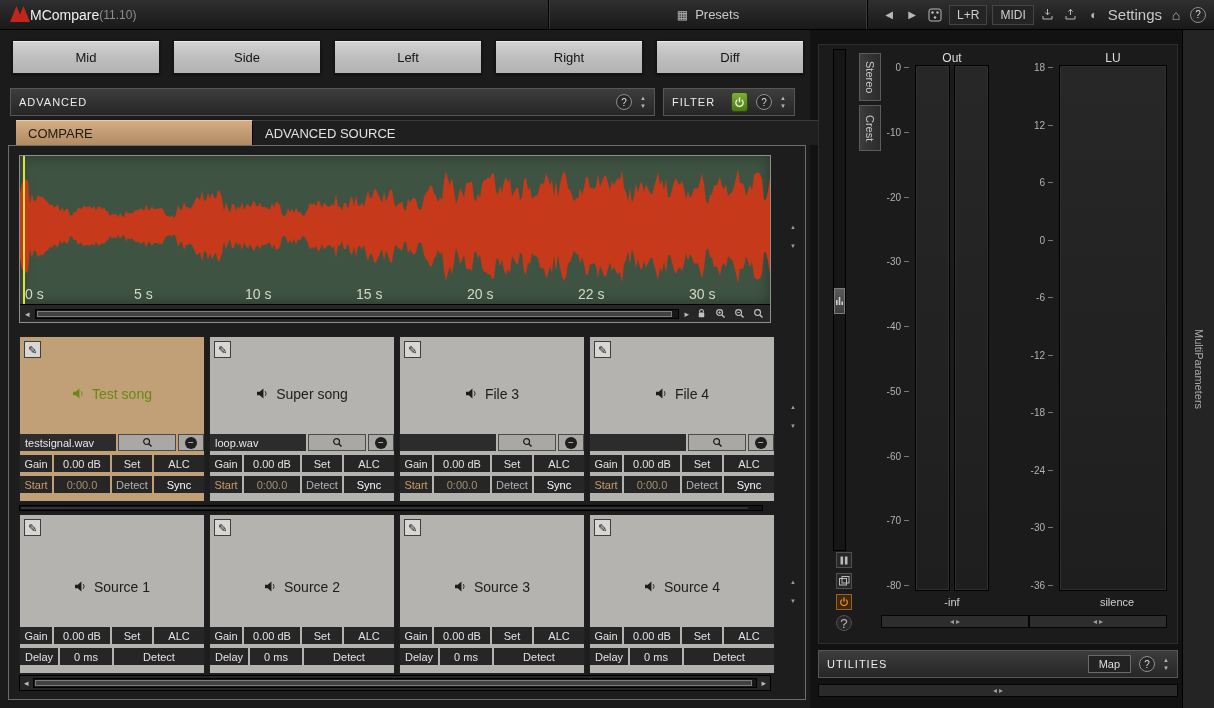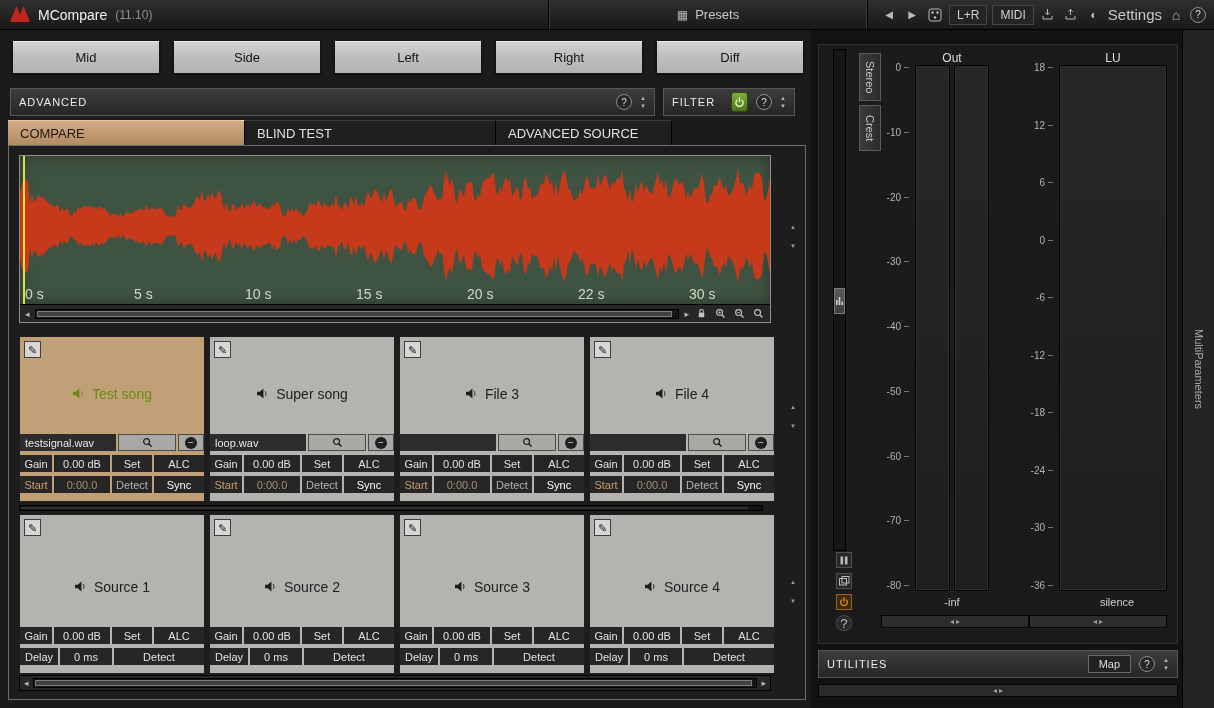--- a/index.html
+++ b/index.html
@@ -2,21 +2,21 @@
 <html><head>
 <meta charset="utf-8">
 <style>
   *{margin:0;padding:0;box-sizing:border-box;font-family:"Liberation Sans",sans-serif}
   html,body{width:1214px;height:708px;background:#0e0e0e;overflow:hidden}
   #app{position:relative;width:1214px;height:708px;background:#121212;color:#ddd}
   button{cursor:pointer}
 
   
   #titlebar{position:absolute;left:0;top:0;width:1214px;height:30px;background:linear-gradient(#2f2f2f,#191919);border-bottom:1px solid #000;display:flex;align-items:stretch;font-size:13px;color:#c8c8c8}
-  .tb-left{display:flex;align-items:center;gap:8px;padding-left:10px;width:548px}
+  .tb-left{display:flex;align-items:center;gap:0;padding-left:10px;width:548px}
   .appname{color:#f1f1f1;font-size:14px}
   .appver{color:#8d8d8d;font-size:12px}
   .tb-mid{width:320px;display:flex;align-items:center;justify-content:center;gap:7px;border-left:1px solid #050505;border-right:1px solid #050505;box-shadow:inset 1px 0 0 #3a3a3a,inset -1px 0 0 #3a3a3a;cursor:pointer}
   .gridglyph{font-size:12px;color:#b5b5b5}
   .tb-right{flex:1;display:flex;align-items:center;justify-content:flex-end;gap:5px;padding-right:8px}
   .tbtn{background:none;border:none;color:#b8b8b8;font-size:10px;height:22px;min-width:18px;display:flex;align-items:center;justify-content:center}
   .tbtn.txt{font-size:15px;color:#c8c8c8}
   .tbox{height:20px;padding:0 7px;background:#242424;border:1px solid #454545;color:#cfcfcf;font-size:12px;display:flex;align-items:center}
   .qcircle{width:16px;height:16px;min-width:16px;border:1px solid #8d8d8d;border-radius:50%;display:flex;align-items:center;justify-content:center;font-size:10px;color:#ddd;background:#262626;padding:0}
 
@@ -27,21 +27,21 @@
   #channelrow{position:absolute;left:12px;top:40px;width:792px;height:34px;display:flex;justify-content:space-between}
   .chbtn{width:148px;height:34px;background:linear-gradient(#d4d4d4,#c0c0c0 45%,#b2b2b2);border:1px solid #141414;box-shadow:inset 0 1px 0 #ececec,0 1px 2px rgba(0,0,0,.55);color:#141414;font-size:13px}
 
   
   .bar{position:absolute;height:28px;background:linear-gradient(#3d3d3d,#262626);border:1px solid #575757;display:flex;align-items:center;color:#ececec;font-size:11px;letter-spacing:1px;padding:0 8px;gap:8px}
   .bar .spacer{margin-left:auto}
   .chevstack{display:flex;flex-direction:column;gap:1px;align-items:center;color:#b5b5b5;font-size:6px;background:none;border:none;line-height:7px}
   .powerbtn{width:20px;height:20px;border-radius:3px;background:linear-gradient(#7fae39,#4d741a);border:1px solid #2e490c;color:#eaffd2;display:flex;align-items:center;justify-content:center;padding:0}
 
   
-  #tabbar{position:absolute;left:8px;top:120px;width:664px;height:25px;display:flex;background:#151515}
+  #tabbar{position:absolute;left:16px;top:120px;width:932px;height:25px;display:flex;background:#151515}
   .tab{height:25px;display:flex;align-items:center;padding:0 12px;font-size:13px;color:#e2e2e2;background:#1f1f1f;border-right:1px solid #000;border-top:1px solid #3a3a3a}
   .tab.active{background:linear-gradient(#d3ac85,#b18b62);color:#221910;border-top:1px solid #e6cba6}
   .tab.grow{flex:1}
 
   
   #mainbox{position:absolute;left:8px;top:145px;width:798px;height:555px;background:#1d1d1d;border:1px solid #6d6d6d}
 
   
   #wavepanel{position:absolute;left:10px;top:9px;width:752px;height:168px;border:1px solid #8f8f8f;background:#101010}
   #wavearea{position:relative;width:750px;height:148px;background:#3f5342;overflow:hidden;box-shadow:inset 0 0 14px rgba(0,0,0,.35)}
@@ -198,21 +198,20 @@
       </button>
     <button class="qcircle">?</button>
     <button class="chevstack">
         <span>▲</span>
         <span>▼</span>
       </button>
   </div>
 
   <div id="tabbar">
     <div class="tab active" style="width:237px">COMPARE</div>
-    <div class="tab" style="width:251px">BLIND TEST</div>
     <div class="tab grow">ADVANCED SOURCE</div>
   </div>
 
   <div id="mainbox">
 
     <div id="wavepanel">
       <div id="wavearea">
         <svg id="wavesvg" width="750" height="132" viewBox="0 0 750 132" preserveAspectRatio="none">
             <path id="wavepath" fill="#c6391a" d="M0.0,33.9L2.0,22.4L4.0,22.5L6.0,18.7L8.0,21.2L10.0,44.0L12.0,33.7L14.0,42.1L16.0,40.3L18.0,35.0L20.0,37.3L22.0,36.3L24.0,38.5L26.0,41.1L28.0,42.0L30.0,45.3L32.0,44.3L34.0,47.5L36.0,45.9L38.0,44.7L40.0,51.8L42.0,47.4L44.0,51.4L46.0,49.0L48.0,48.7L50.0,55.3L52.0,55.6L54.0,51.8L56.0,52.2L58.0,47.1L60.0,49.3L62.0,48.1L64.0,45.5L66.0,47.2L68.0,46.7L70.0,46.1L72.0,48.8L74.0,45.6L76.0,50.2L78.0,46.2L80.0,46.9L82.0,49.3L84.0,47.5L86.0,50.7L88.0,52.0L90.0,56.1L92.0,53.7L94.0,54.7L96.0,53.3L98.0,57.3L100.0,53.3L102.0,55.4L104.0,57.2L106.0,50.6L108.0,53.8L110.0,52.5L112.0,53.6L114.0,51.5L116.0,50.1L118.0,50.6L120.0,48.7L122.0,48.6L124.0,50.9L126.0,44.6L128.0,50.0L130.0,49.4L132.0,46.4L134.0,49.1L136.0,48.9L138.0,48.6L140.0,48.5L142.0,47.7L144.0,51.7L146.0,55.4L148.0,55.9L150.0,56.7L152.0,55.2L154.0,58.1L156.0,54.4L158.0,44.7L160.0,49.8L162.0,49.4L164.0,42.1L166.0,46.9L168.0,47.1L170.0,49.0L172.0,46.4L174.0,43.0L176.0,37.7L178.0,37.2L180.0,40.2L182.0,30.0L184.0,40.4L186.0,40.4L188.0,32.7L190.0,38.5L192.0,32.6L194.0,37.1L196.0,38.7L198.0,30.2L200.0,31.8L202.0,38.6L204.0,50.7L206.0,42.1L208.0,48.6L210.0,52.9L212.0,44.1L214.0,44.2L216.0,50.3L218.0,46.4L220.0,49.0L222.0,41.5L224.0,49.7L226.0,45.6L228.0,43.8L230.0,47.4L232.0,44.8L234.0,40.3L236.0,45.4L238.0,46.6L240.0,42.8L242.0,46.9L244.0,47.0L246.0,47.3L248.0,48.8L250.0,49.6L252.0,42.9L254.0,47.4L256.0,41.8L258.0,42.7L260.0,44.9L262.0,54.6L264.0,56.6L266.0,54.4L268.0,48.1L270.0,52.0L272.0,48.4L274.0,53.6L276.0,47.0L278.0,52.4L280.0,51.7L282.0,54.9L284.0,56.1L286.0,52.4L288.0,48.5L290.0,42.3L292.0,45.3L294.0,43.0L296.0,46.2L298.0,40.3L300.0,42.6L302.0,47.9L304.0,42.4L306.0,44.7L308.0,46.4L310.0,46.7L312.0,44.1L314.0,45.7L316.0,33.5L318.0,46.4L320.0,46.6L322.0,50.6L324.0,42.9L326.0,43.0L328.0,48.9L330.0,40.1L332.0,36.2L334.0,45.9L336.0,35.3L338.0,45.7L340.0,45.8L342.0,42.5L344.0,47.1L346.0,37.8L348.0,30.8L350.0,38.0L352.0,37.6L354.0,30.0L356.0,29.0L358.0,34.3L360.0,38.2L362.0,42.9L364.0,31.5L366.0,41.6L368.0,36.5L370.0,29.7L372.0,29.4L374.0,42.2L376.0,47.6L378.0,43.4L380.0,43.2L382.0,41.2L384.0,49.8L386.0,50.3L388.0,38.6L390.0,42.5L392.0,38.9L394.0,37.3L396.0,39.8L398.0,48.2L400.0,49.9L402.0,46.9L404.0,36.8L406.0,33.0L408.0,30.5L410.0,25.3L412.0,26.3L414.0,33.3L416.0,35.8L418.0,41.9L420.0,37.2L422.0,39.8L424.0,21.1L426.0,11.0L428.0,19.5L430.0,24.8L432.0,17.8L434.0,29.5L436.0,44.5L438.0,37.7L440.0,28.1L442.0,32.1L444.0,37.1L446.0,23.5L448.0,22.5L450.0,22.8L452.0,21.0L454.0,38.5L456.0,41.2L458.0,33.2L460.0,37.8L462.0,24.4L464.0,20.1L466.0,20.1L468.0,16.9L470.0,18.3L472.0,12.9L474.0,14.1L476.0,31.4L478.0,34.5L480.0,25.5L482.0,32.4L484.0,21.0L486.0,17.3L488.0,22.6L490.0,18.9L492.0,36.0L494.0,32.6L496.0,28.2L498.0,27.3L500.0,39.7L502.0,37.5L504.0,20.0L506.0,17.2L508.0,30.1L510.0,26.9L512.0,38.9L514.0,36.3L516.0,36.2L518.0,33.4L520.0,24.8L522.0,23.4L524.0,23.6L526.0,13.4L528.0,17.7L530.0,25.5L532.0,19.4L534.0,36.0L536.0,20.6L538.0,36.9L540.0,24.2L542.0,15.6L544.0,10.9L546.0,15.6L548.0,28.4L550.0,29.7L552.0,35.2L554.0,41.5L556.0,38.1L558.0,38.2L560.0,28.3L562.0,34.8L564.0,27.7L566.0,16.9L568.0,17.6L570.0,27.8L572.0,27.7L574.0,28.9L576.0,26.2L578.0,13.7L580.0,26.7L582.0,21.9L584.0,16.2L586.0,15.3L588.0,23.6L590.0,29.6L592.0,20.9L594.0,25.1L596.0,20.4L598.0,17.7L600.0,20.1L602.0,8.9L604.0,28.3L606.0,32.2L608.0,41.1L610.0,27.8L612.0,43.2L614.0,36.1L616.0,23.2L618.0,32.9L620.0,24.0L622.0,22.0L624.0,32.1L626.0,24.2L628.0,28.7L630.0,32.8L632.0,34.8L634.0,27.0L636.0,19.8L638.0,12.0L640.0,24.4L642.0,19.9L644.0,30.3L646.0,18.6L648.0,36.8L650.0,37.3L652.0,29.8L654.0,21.7L656.0,18.1L658.0,22.9L660.0,24.7L662.0,20.4L664.0,27.7L666.0,38.9L668.0,30.9L670.0,37.9L672.0,34.7L674.0,28.2L676.0,28.5L678.0,28.6L680.0,21.1L682.0,13.4L684.0,23.2L686.0,41.3L688.0,43.7L690.0,34.9L692.0,34.2L694.0,24.5L696.0,26.1L698.0,22.3L700.0,16.2L702.0,26.6L704.0,28.9L706.0,24.6L708.0,36.1L710.0,33.8L712.0,32.0L714.0,26.5L716.0,18.2L718.0,8.5L720.0,23.4L722.0,22.8L724.0,25.3L726.0,36.1L728.0,30.7L730.0,24.6L732.0,30.2L734.0,15.3L736.0,13.0L738.0,12.4L740.0,13.5L742.0,19.0L744.0,39.8L746.0,39.4L748.0,31.1L750.0,17.5L750.0,114.5L748.0,100.9L746.0,92.6L744.0,92.2L742.0,113.0L740.0,118.5L738.0,119.6L736.0,119.0L734.0,116.7L732.0,101.8L730.0,107.4L728.0,101.3L726.0,95.9L724.0,106.7L722.0,109.2L720.0,108.6L718.0,123.5L716.0,113.8L714.0,105.5L712.0,100.0L710.0,98.2L708.0,95.9L706.0,107.4L704.0,103.1L702.0,105.4L700.0,115.8L698.0,109.7L696.0,105.9L694.0,107.5L692.0,97.8L690.0,97.1L688.0,88.3L686.0,90.7L684.0,108.8L682.0,118.6L680.0,110.9L678.0,103.4L676.0,103.5L674.0,103.8L672.0,97.3L670.0,94.1L668.0,101.1L666.0,93.1L664.0,104.3L662.0,111.6L660.0,107.3L658.0,109.1L656.0,113.9L654.0,110.3L652.0,102.2L650.0,94.7L648.0,95.2L646.0,113.4L644.0,101.7L642.0,112.1L640.0,107.6L638.0,120.0L636.0,112.2L634.0,105.0L632.0,97.2L630.0,99.2L628.0,103.3L626.0,107.8L624.0,99.9L622.0,110.0L620.0,108.0L618.0,99.1L616.0,108.8L614.0,95.9L612.0,88.8L610.0,104.2L608.0,90.9L606.0,99.8L604.0,103.7L602.0,123.1L600.0,111.9L598.0,114.3L596.0,111.6L594.0,106.9L592.0,111.1L590.0,102.4L588.0,108.4L586.0,116.7L584.0,115.8L582.0,110.1L580.0,105.3L578.0,118.3L576.0,105.8L574.0,103.1L572.0,104.3L570.0,104.2L568.0,114.4L566.0,115.1L564.0,104.3L562.0,97.2L560.0,103.7L558.0,93.8L556.0,93.9L554.0,90.5L552.0,96.8L550.0,102.3L548.0,103.6L546.0,116.4L544.0,121.1L542.0,116.4L540.0,107.8L538.0,95.1L536.0,111.4L534.0,96.0L532.0,112.6L530.0,106.5L528.0,114.3L526.0,118.6L524.0,108.4L522.0,108.6L520.0,107.2L518.0,98.6L516.0,95.8L514.0,95.7L512.0,93.1L510.0,105.1L508.0,101.9L506.0,114.8L504.0,112.0L502.0,94.5L500.0,92.3L498.0,104.7L496.0,103.8L494.0,99.4L492.0,96.0L490.0,113.1L488.0,109.4L486.0,114.7L484.0,111.0L482.0,99.6L480.0,106.5L478.0,97.5L476.0,100.6L474.0,117.9L472.0,119.1L470.0,113.7L468.0,115.1L466.0,111.9L464.0,111.9L462.0,107.6L460.0,94.2L458.0,98.8L456.0,90.8L454.0,93.5L452.0,111.0L450.0,109.2L448.0,109.5L446.0,108.5L444.0,94.9L442.0,99.9L440.0,103.9L438.0,94.3L436.0,87.5L434.0,102.5L432.0,114.2L430.0,107.2L428.0,112.5L426.0,121.0L424.0,110.9L422.0,92.2L420.0,94.8L418.0,90.1L416.0,96.2L414.0,98.7L412.0,105.7L410.0,106.7L408.0,101.5L406.0,99.0L404.0,95.2L402.0,85.1L400.0,82.1L398.0,83.8L396.0,92.2L394.0,94.7L392.0,93.1L390.0,89.5L388.0,93.4L386.0,81.7L384.0,82.2L382.0,90.8L380.0,88.8L378.0,88.6L376.0,84.4L374.0,89.8L372.0,102.6L370.0,102.3L368.0,95.5L366.0,90.4L364.0,100.5L362.0,89.1L360.0,93.8L358.0,97.7L356.0,103.0L354.0,102.0L352.0,94.4L350.0,94.0L348.0,101.2L346.0,94.2L344.0,84.9L342.0,89.5L340.0,86.2L338.0,86.3L336.0,96.7L334.0,86.1L332.0,95.8L330.0,91.9L328.0,83.1L326.0,89.0L324.0,89.1L322.0,81.4L320.0,85.4L318.0,85.6L316.0,98.5L314.0,86.3L312.0,87.9L310.0,85.3L308.0,85.6L306.0,87.3L304.0,89.6L302.0,84.1L300.0,89.4L298.0,91.7L296.0,85.8L294.0,89.0L292.0,86.7L290.0,89.7L288.0,83.5L286.0,79.6L284.0,75.9L282.0,77.1L280.0,80.3L278.0,79.6L276.0,85.0L274.0,78.4L272.0,83.6L270.0,80.0L268.0,83.9L266.0,77.6L264.0,75.4L262.0,77.4L260.0,87.1L258.0,89.3L256.0,90.2L254.0,84.6L252.0,89.1L250.0,82.4L248.0,83.2L246.0,84.7L244.0,85.0L242.0,85.1L240.0,89.2L238.0,85.4L236.0,86.6L234.0,91.7L232.0,87.2L230.0,84.6L228.0,88.2L226.0,86.4L224.0,82.3L222.0,90.5L220.0,83.0L218.0,85.6L216.0,81.7L214.0,87.8L212.0,87.9L210.0,79.1L208.0,83.4L206.0,89.9L204.0,81.3L202.0,93.4L200.0,100.2L198.0,101.8L196.0,93.3L194.0,94.9L192.0,99.4L190.0,93.5L188.0,99.3L186.0,91.6L184.0,91.6L182.0,102.0L180.0,91.8L178.0,94.8L176.0,94.3L174.0,89.0L172.0,85.6L170.0,83.0L168.0,84.9L166.0,85.1L164.0,89.9L162.0,82.6L160.0,82.2L158.0,87.3L156.0,77.6L154.0,73.9L152.0,76.8L150.0,75.3L148.0,76.1L146.0,76.6L144.0,80.3L142.0,84.3L140.0,83.5L138.0,83.4L136.0,83.1L134.0,82.9L132.0,85.6L130.0,82.6L128.0,82.0L126.0,87.4L124.0,81.1L122.0,83.4L120.0,83.3L118.0,81.4L116.0,81.9L114.0,80.5L112.0,78.4L110.0,79.5L108.0,78.2L106.0,81.4L104.0,74.8L102.0,76.6L100.0,78.7L98.0,74.7L96.0,78.7L94.0,77.3L92.0,78.3L90.0,75.9L88.0,80.0L86.0,81.3L84.0,84.5L82.0,82.7L80.0,85.1L78.0,85.8L76.0,81.8L74.0,86.4L72.0,83.2L70.0,85.9L68.0,85.3L66.0,84.8L64.0,86.5L62.0,83.9L60.0,82.7L58.0,84.9L56.0,79.8L54.0,80.2L52.0,76.4L50.0,76.7L48.0,83.3L46.0,83.0L44.0,80.6L42.0,84.6L40.0,80.2L38.0,87.3L36.0,86.1L34.0,84.5L32.0,87.7L30.0,86.7L28.0,90.0L26.0,90.9L24.0,93.5L22.0,95.7L20.0,94.7L18.0,97.0L16.0,91.7L14.0,89.9L12.0,98.3L10.0,88.0L8.0,110.8L6.0,113.3L4.0,109.5L2.0,109.6L0.0,98.1Z"></path>
           </svg>

